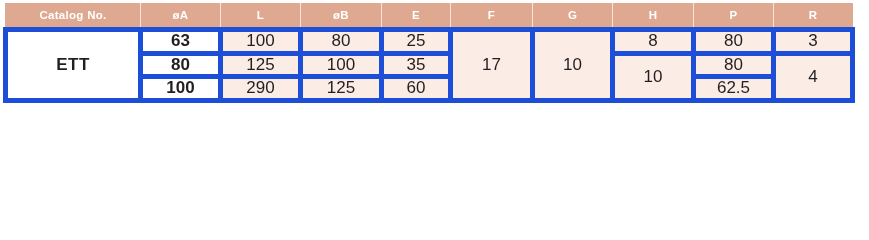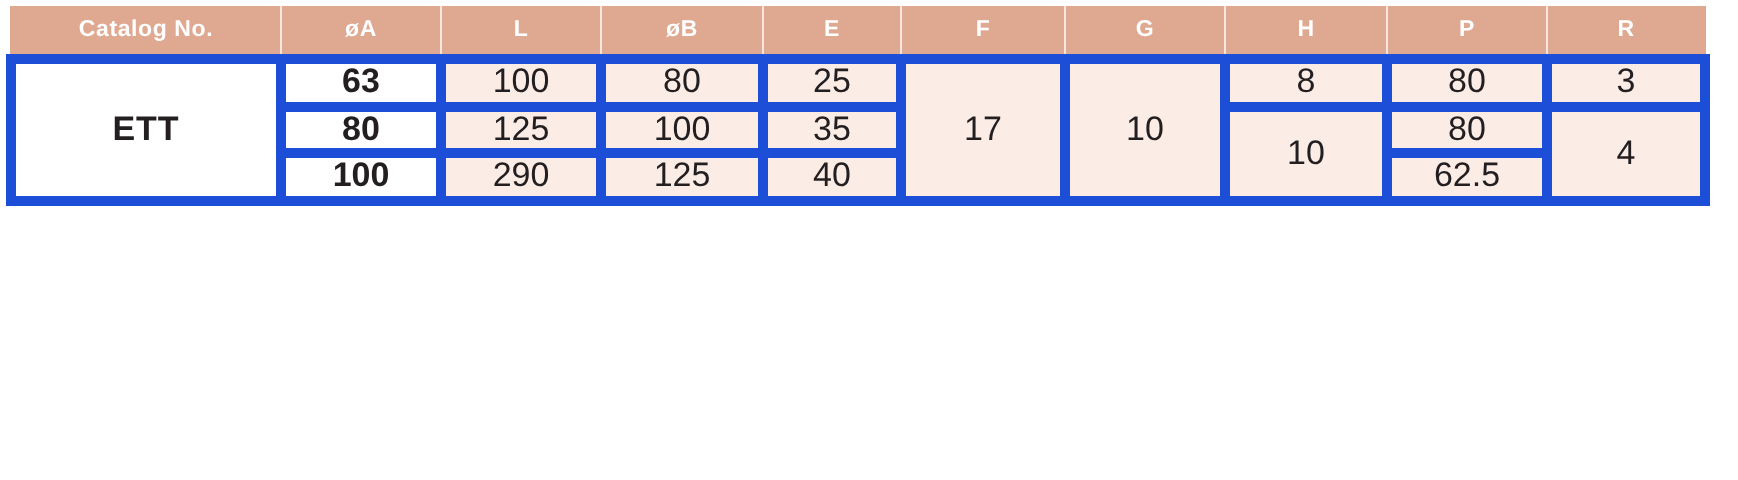--- a/index.html
+++ b/index.html
@@ -132,18 +132,18 @@
         <td class="cell-tint">100</td>
         <td class="cell-tint">35</td>
         <td class="cell-tint" rowspan="2">10</td>
         <td class="cell-tint">80</td>
         <td class="cell-tint" rowspan="2">4</td>
       </tr>
       <tr class="data-row">
         <td class="cell-white">100</td>
         <td class="cell-tint">290</td>
         <td class="cell-tint">125</td>
-        <td class="cell-tint">40</td>
+        <td class="cell-tint">60</td>
         <td class="cell-tint">62.5</td>
       </tr>
     </tbody>
   </table>
 </div>
 
 </body></html>

